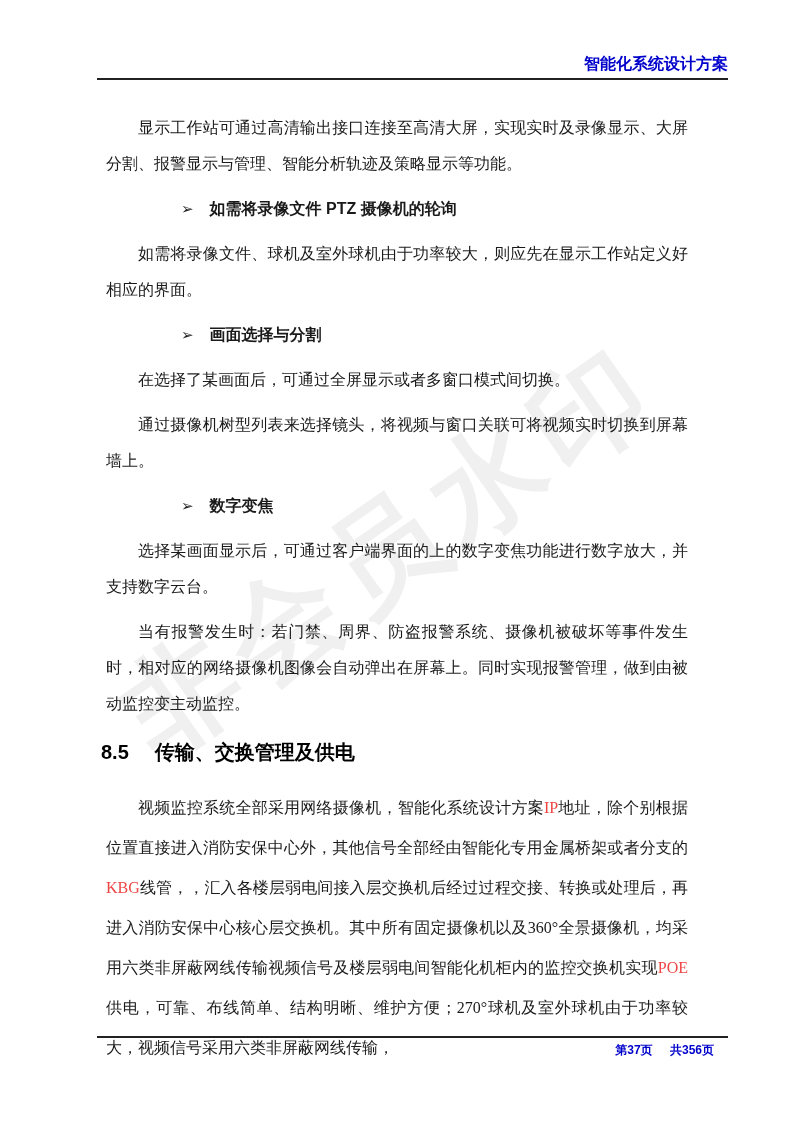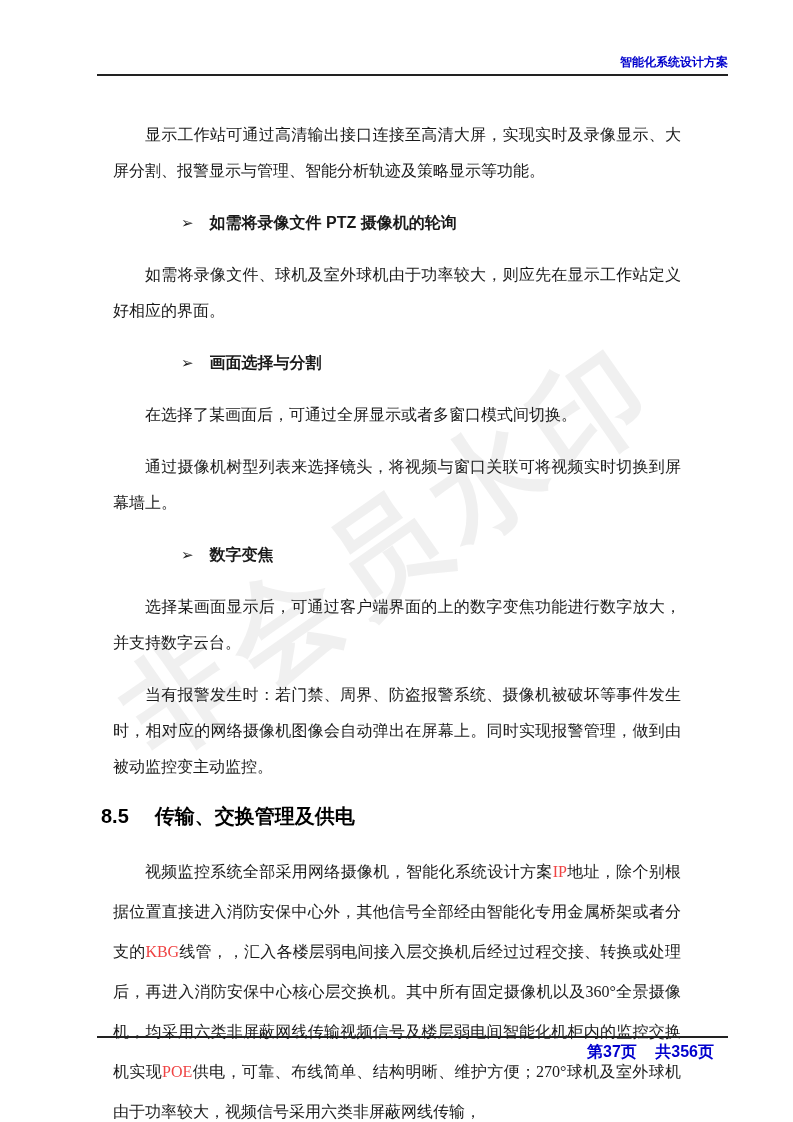--- a/index.html
+++ b/index.html
@@ -39,37 +39,37 @@
     position: absolute;
     left: 97px;
     top: 0;
     width: 631px;
     z-index: 1;
   }
   .doc-header .title {
     padding-top: 54px;
     padding-bottom: 3px;
     text-align: right;
-    font-size: 12px;
+    font-size: 16px;
     font-weight: bold;
     color: #0000CC;
     font-family: "Liberation Sans", "DejaVu Sans", sans-serif;
     border-bottom: 2px solid #222222;
   }
 
   
   .content {
     position: absolute;
     left: 97px;
     top: 101px;
     width: 600px;
     z-index: 1;
   }
   .content p {
-    margin: 16px;
+    margin: 9px;
     font-size: 16px;
     line-height: 36px;
     text-align: justify;
     text-indent: 2em;
   }
   .bullet {
     margin: 0;
     padding-left: 84px;
     font-size: 16px;
     line-height: 36px;
@@ -101,21 +101,21 @@
     left: 97px;
     top: 1036px;
     width: 631px;
     border-top: 2px solid #222222;
     z-index: 1;
   }
   .doc-footer .pages {
     padding-top: 4px;
     padding-right: 14px;
     text-align: right;
-    font-size: 16px;
+    font-size: 12px;
     font-weight: bold;
     color: #0000CC;
     font-family: "Liberation Sans", "DejaVu Sans", sans-serif;
   }
   .doc-footer .pages span { margin-left: 14px; }
 </style>
 </head>
 <body>
 
 <div class="page">

